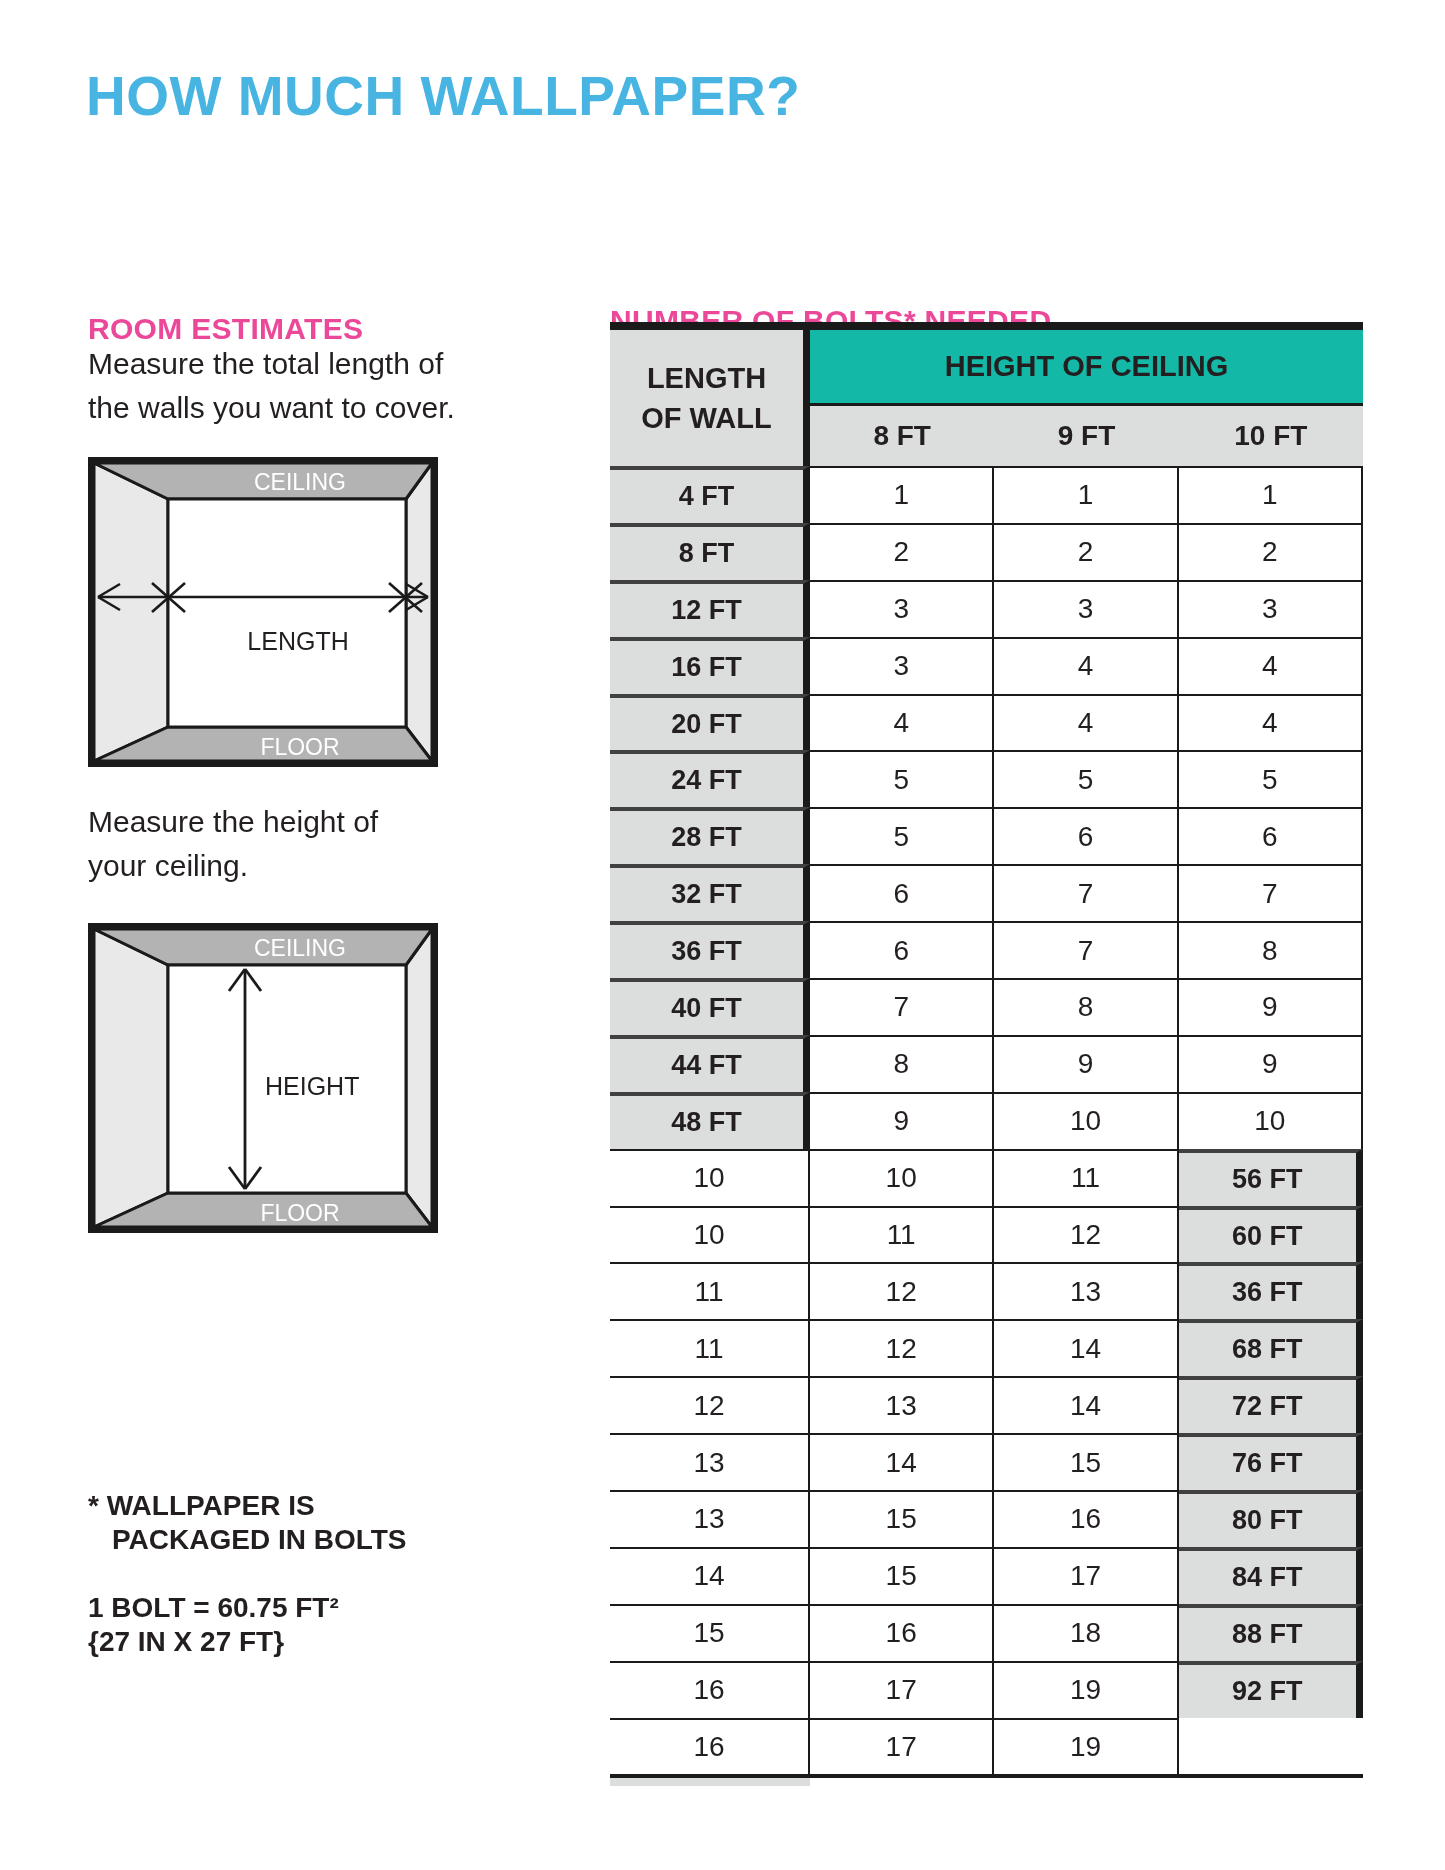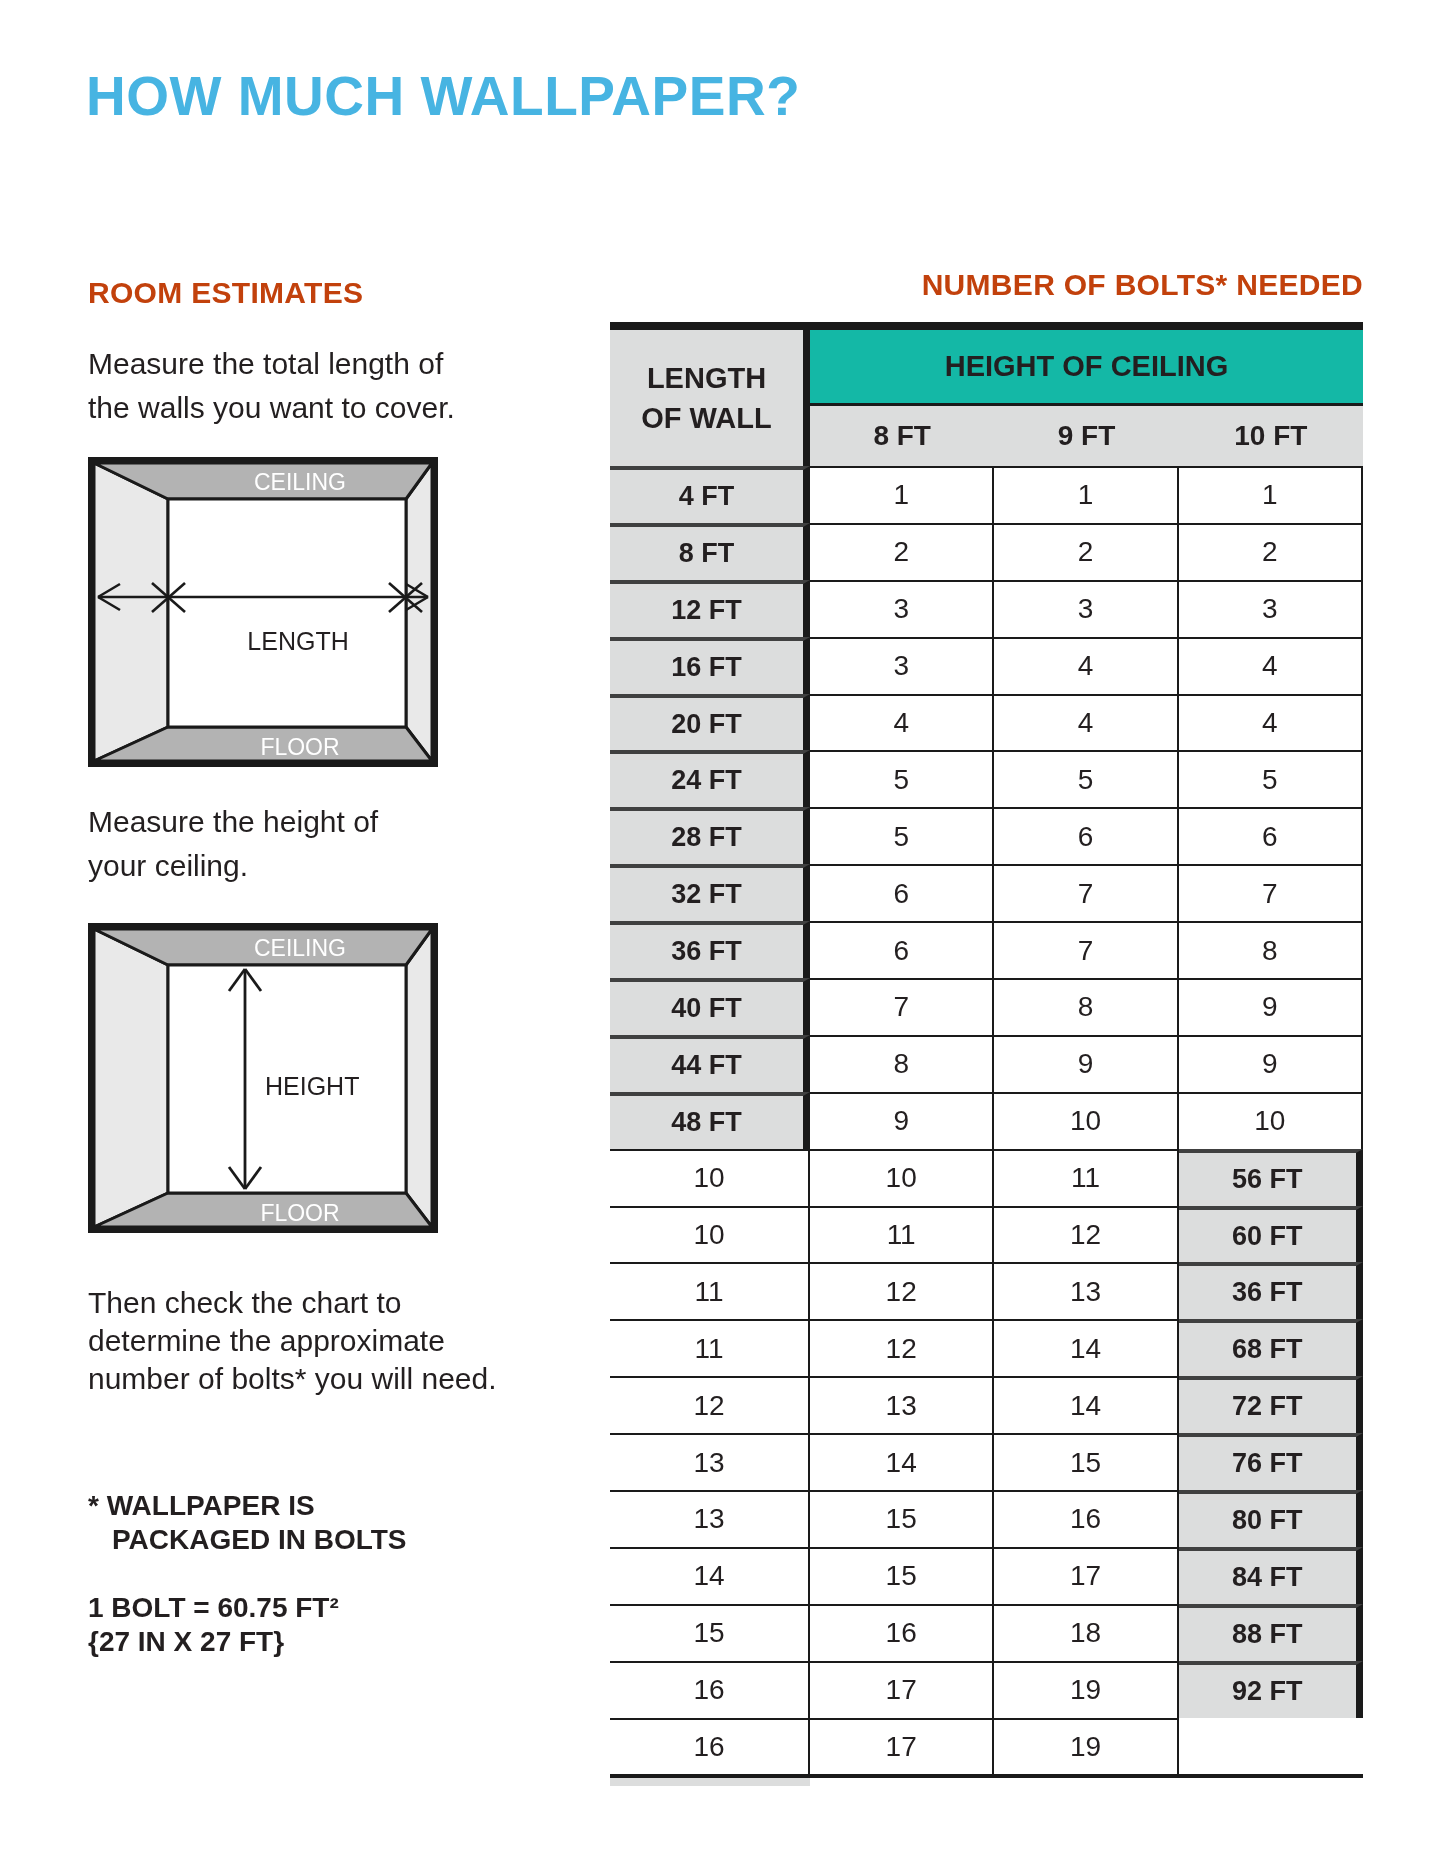--- a/index.html
+++ b/index.html
@@ -9,24 +9,24 @@
     position:relative; width:1445px; height:1824px; background:#fff; overflow:hidden;
   }
   .abs { position:absolute; }
 
   
   #main-title {
     left:86px; top:64px; font-size:55px; font-weight:bold; color:#47b4e2;
     letter-spacing:0.5px; white-space:nowrap;
   }
   .section-heading {
-    font-size:30px; font-weight:bold; color:#c2410c; letter-spacing:0.3px; white-space:nowrap;
+    font-size:30px; font-weight:bold; color:#ec4899; letter-spacing:0.3px; white-space:nowrap;margin-top:36px;
   }
   #room-estimates-heading { left:88px; top:276px; }
-  #table-title { left:610px; top:268px; width:753px; text-align:right; }
+  #table-title { left:610px; top:268px; width:753px; text-align:left; }
 
   
   .para { left:88px; font-size:30px; line-height:44px; white-space:pre-line; color:#231f20; }
   #step1-text { top:342px; }
   #step2-text { top:800px; }
   #step3-text { top:1284px; width:420px; line-height:38px; }
 
   
   .bold-note { left:88px; font-size:28px; font-weight:bold; line-height:35px; color:#231f20; }
   #fn1 { top:1488px; }
@@ -122,23 +122,20 @@
       <line x1="157" y1="46" x2="141" y2="68"></line>
       <line x1="157" y1="46" x2="173" y2="68"></line>
       <line x1="157" y1="266" x2="141" y2="244"></line>
       <line x1="157" y1="266" x2="173" y2="244"></line>
     </g>
     <text x="212" y="33" font-size="23" fill="#ffffff" text-anchor="middle">CEILING</text>
     <text x="212" y="298" font-size="23" fill="#ffffff" text-anchor="middle">FLOOR</text>
     <text x="177" y="172" font-size="25" fill="#231f20" text-anchor="start">HEIGHT</text>
   </svg>
 
-  <div class="abs para" id="step3-text">Then check the chart to
-determine the approximate
-number of bolts* you will need.</div>
 
   <div class="abs bold-note" id="fn1">* WALLPAPER IS</div>
   <div class="abs bold-note" id="fn2">PACKAGED IN BOLTS</div>
   <div class="abs bold-note" id="bolt1">1 BOLT = 60.75 FT²</div>
   <div class="abs bold-note" id="bolt2">{27 IN X 27 FT}</div>
 
   <div class="abs section-heading" id="table-title">NUMBER OF BOLTS* NEEDED</div>
 
   <div class="abs" id="bolts-table">
     <div id="bolts-table-topbar"></div>

